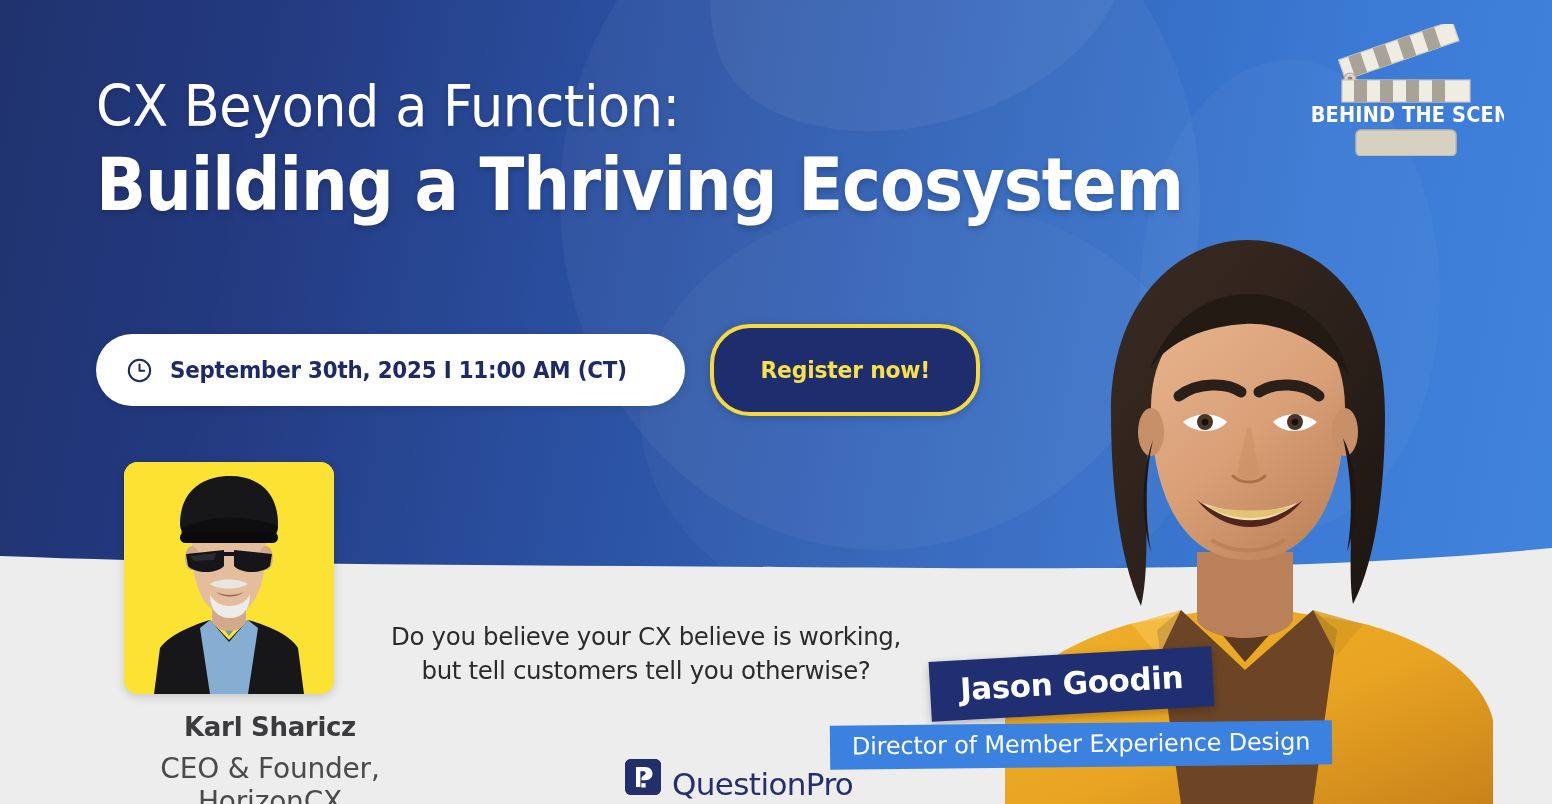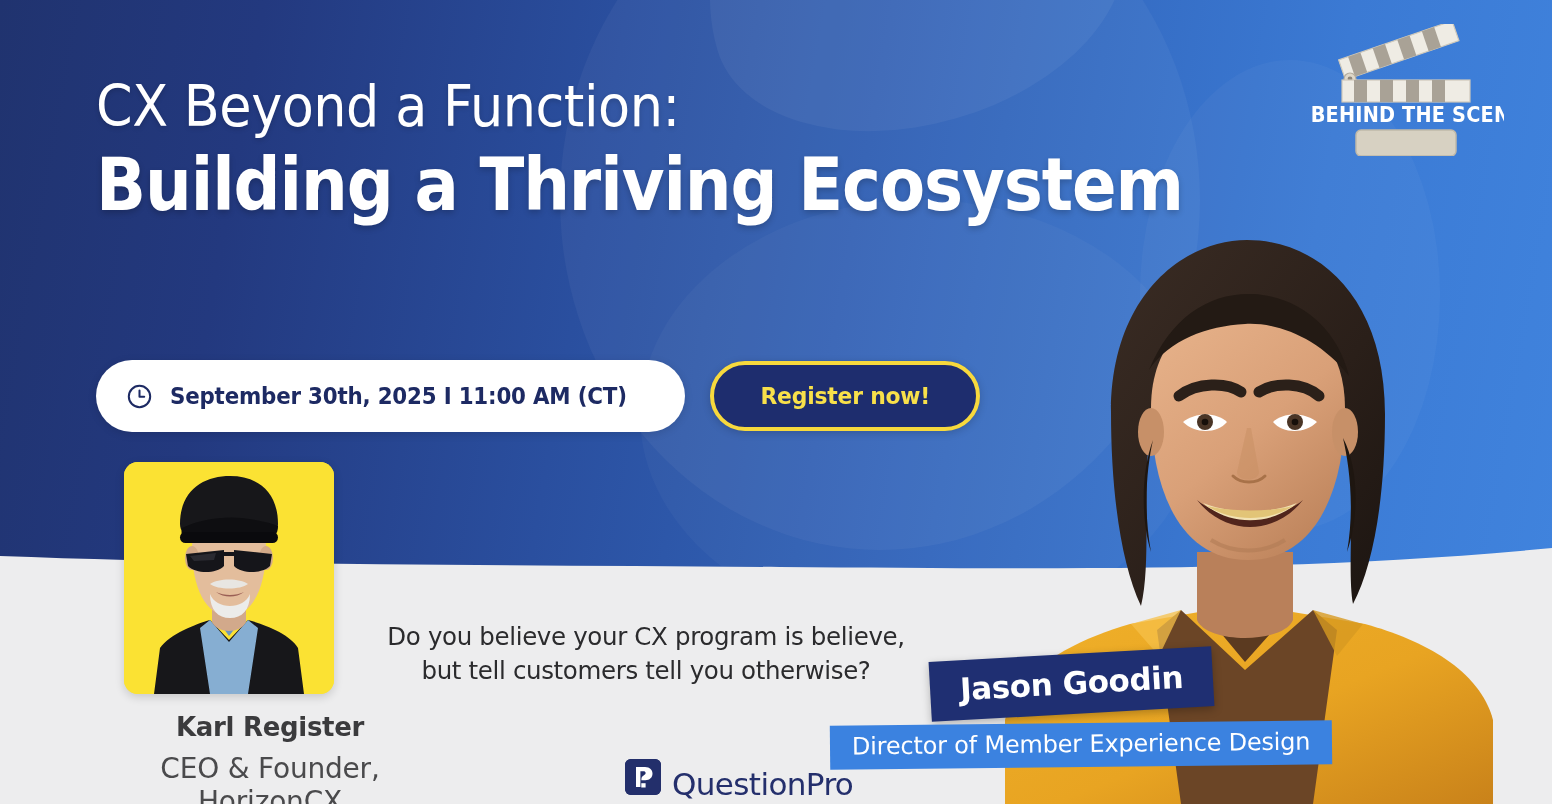--- a/index.html
+++ b/index.html
@@ -55,35 +55,35 @@
   }
   .title-line2 {
     font-family:"DejaVu Sans", sans-serif;
     font-size:73px; font-weight:700; color:#ffffff; letter-spacing:-1.2px;
     line-height:1.05; white-space:nowrap; margin-top:12px;
     text-shadow:0 3px 7px rgba(0,0,0,0.2);
     transform:scaleX(0.90); transform-origin:left center;
   }
 
   
-  .cta-row { position:absolute; left:96px; top:324px; display:flex; align-items:center; gap:25px; z-index:7;margin-top:36px; }
+  .cta-row { position:absolute; left:96px; top:324px; display:flex; align-items:center; gap:25px; z-index:7; }
   .date-pill {
     background:#ffffff; border-radius:40px; height:72px;
     display:flex; align-items:center; gap:17px; padding:0 34px 0 30px;
     box-shadow:0 2px 9px rgba(0,0,0,0.13);
   }
   .clock-ic { width:27px; height:27px; flex:0 0 27px; display:block; }
   .date-text {
     font-family:"DejaVu Sans", sans-serif;
     font-size:22.5px; font-weight:700; color:#1d2a63; white-space:nowrap;
     letter-spacing:-0.2px; transform:scaleX(0.95); transform-origin:left center;
   }
   .register-btn {
     background:#1e2d6e; border:4px solid #f7d93d; border-radius:40px;
-    height:70px; display:flex; align-items:center; justify-content:flex-end;
+    height:92px; display:flex; align-items:center; justify-content:flex-end;
     padding:0 42px; cursor:pointer;
     box-shadow:0 2px 8px rgba(0,0,0,0.18);
   }
   .register-btn span {
     font-family:"DejaVu Sans", sans-serif;
     font-size:23px; font-weight:700; color:#f8e04a; white-space:nowrap;
     letter-spacing:-0.2px; transform:scaleX(0.95);
   }
 
   
@@ -312,25 +312,25 @@
       <path d="M66 94 L92 91 L90 98 L70 99 Z" fill="#3c3c45" opacity="0.55"></path>
 
       <path d="M86 122 C94 116 116 116 124 122 C116 128 94 128 86 122 Z" fill="#e8e6e2"></path>
 
       <path d="M92 130 C100 136 112 136 120 130 C112 134 100 134 92 130 Z" fill="#9a5f55"></path>
 
       <path d="M86 132 C92 148 120 148 126 132 C126 148 118 156 106 156 C94 156 86 148 86 132 Z" fill="#ececea"></path>
     </svg>
   </div>
 
-  <div class="karl-name">Karl Register</div>
+  <div class="karl-name">Karl Sharicz</div>
   <div class="karl-role">CEO &amp; Founder, HorizonCX</div>
 
   <div class="question">
-    <div>Do you believe your CX program is believe,</div>
+    <div>Do you believe your CX believe is working,</div>
     <div>but tell customers tell you otherwise?</div>
   </div>
 
   <div class="qp-logo">
     <div class="qp-mark">
       <svg viewBox="0 0 36 36" xmlns="http://www.w3.org/2000/svg">
         <rect x="0" y="0" width="36" height="36" rx="6" fill="#232f6b"></rect>
         <path d="M11 8 H20 C25 8 27.5 11 27.5 14.6 C27.5 18.6 24.6 21.3 20.3 21.3 H16.4 V20.3
                  C16.4 18.3 17.1 17.4 18.6 16.4 C20.1 15.4 20.6 14.9 20.6 13.9 C20.6 12.8 19.8 12.2 18.4 12.2
                  H11 Z" fill="#ffffff"></path>

